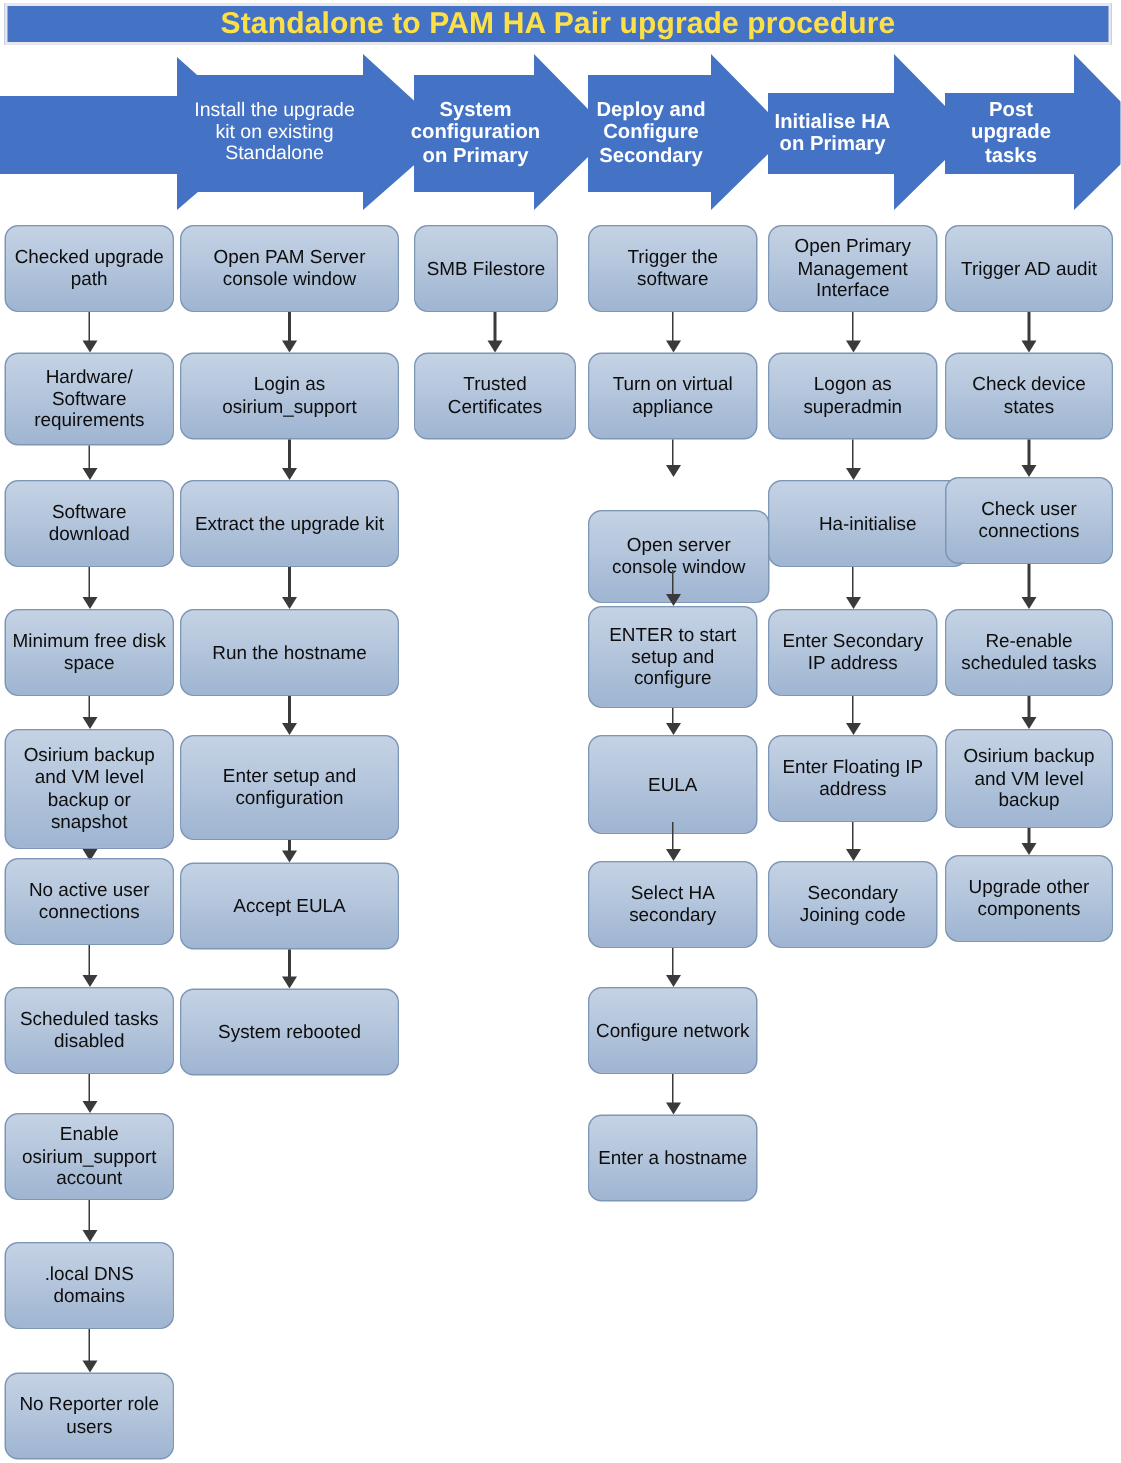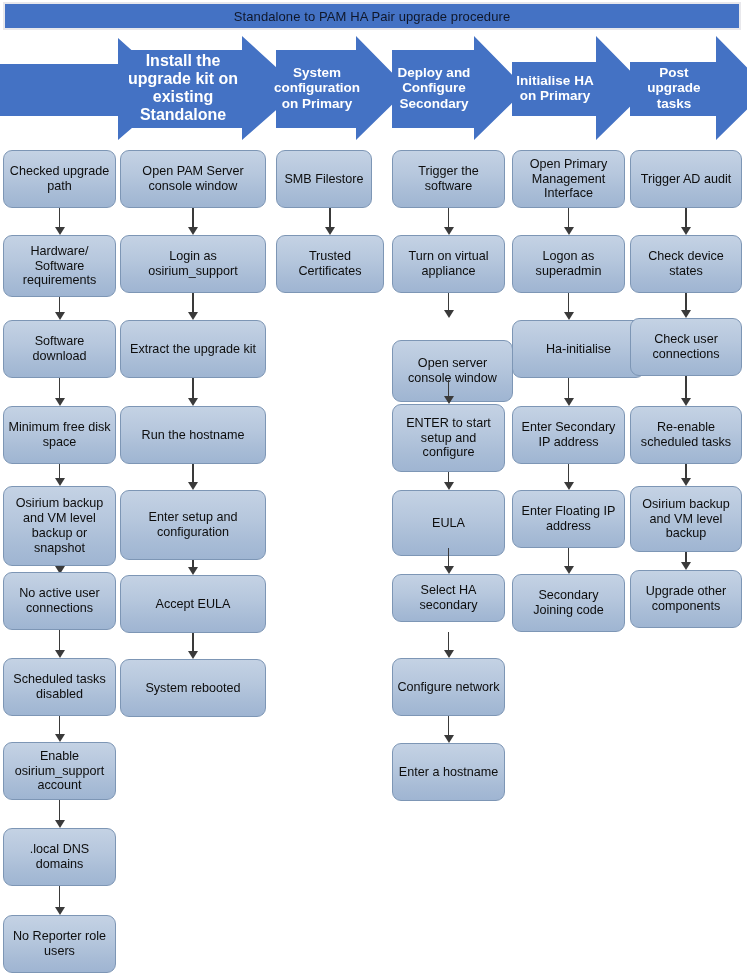--- a/index.html
+++ b/index.html
@@ -23,23 +23,23 @@
     width: 738px;
     height: 28px;
     background: #4472C4;
     border: 2px solid #e8e8ec;
     box-sizing: border-box;
     display: flex;
     align-items: center;
     justify-content: center;
   }
   #title-banner .title-text {
-    color: #0f172a;
-    font-size: 13px;
-    font-weight: normal;
+    color: #fde047;
+    font-size: 20px;
+    font-weight: bold;
     letter-spacing: 0.1px;
     line-height: 1;
   }
 
   
   #phase-band {
     position: absolute;
     left: 0;
     top: 36px;
     width: 747px;
@@ -97,21 +97,21 @@
 <div id="phase-band">
     <div style="position: absolute; left: 0px; top: 0px; width: 176px; height: 104px;">
       <svg width="176" height="104" style="position: absolute; left: 0px; top: 0px;">
         <polygon points="0,28 118,28 118,2 176,54 118,104 118,80 0,80" fill="#4472C4"></polygon>
       </svg>
     </div>
     <div style="position: absolute; left: 122px; top: 0px; width: 178px; height: 104px;">
       <svg width="178" height="104" style="position: absolute; left: 0px; top: 0px;">
         <polygon points="0,14 120,14 120,0 178,53 120,104 120,92 0,92" fill="#4472C4"></polygon>
       </svg>
-      <div style="position: absolute; left: 2px; top: 0px; width: 118px; height: 104px; display: flex; align-items: center; justify-content: center; text-align: center; color: rgb(255, 255, 255); font-size: 16px; font-weight: bold; line-height: 1.12;">Install the upgrade kit on existing Standalone</div>
+      <div style="position: absolute; left: 2px; top: 0px; width: 118px; height: 104px; display: flex; align-items: center; justify-content: center; text-align: center; color: rgb(255, 255, 255); font-size: 13px; font-weight: normal; line-height: 1.12;">Install the upgrade kit on existing Standalone</div>
     </div>
     <div style="position: absolute; left: 276px; top: 0px; width: 132px; height: 104px;">
       <svg width="132" height="104" style="position: absolute; left: 0px; top: 0px;">
         <polygon points="0,14 80,14 80,0 132,53 80,104 80,92 0,92" fill="#4472C4"></polygon>
       </svg>
       <div style="position: absolute; left: 2px; top: 0px; width: 78px; height: 104px; display: flex; align-items: center; justify-content: center; text-align: center; color: rgb(255, 255, 255); font-size: 13.5px; font-weight: bold; line-height: 1.12;">System configuration on Primary</div>
     </div>
     <div style="position: absolute; left: 392px; top: 0px; width: 134px; height: 104px;">
       <svg width="134" height="104" style="position: absolute; left: 0px; top: 0px;">
         <polygon points="0,14 82,14 82,0 134,53 82,104 82,92 0,92" fill="#4472C4"></polygon>
@@ -282,21 +282,21 @@
       <div class="stem" style="height: 11px;"></div>
       <div class="head" style="top: 10px;"></div>
     </div>
     <div class="node" style="left: 392px; top: 490px; width: 113px; height: 66px;">
       <span class="node-label">EULA</span>
     </div>
     <div class="connector" style="left: 443.5px; top: 548px; height: 26px;">
       <div class="stem" style="height: 19px;"></div>
       <div class="head" style="top: 18px;"></div>
     </div>
-    <div class="node" style="left: 392px; top: 574px; width: 113px; height: 48px;">
+    <div class="node" style="left: 392px; top: 574px; width: 113px; height: 58px;">
       <span class="node-label">Select HA secondary</span>
     </div>
     <div class="connector" style="left: 443.5px; top: 632px; height: 26px;">
       <div class="stem" style="height: 19px;"></div>
       <div class="head" style="top: 18px;"></div>
     </div>
     <div class="node" style="left: 392px; top: 658px; width: 113px; height: 58px;">
       <span class="node-label">Configure network</span>
     </div>
     <div class="connector" style="left: 443.5px; top: 716px; height: 27px;">

